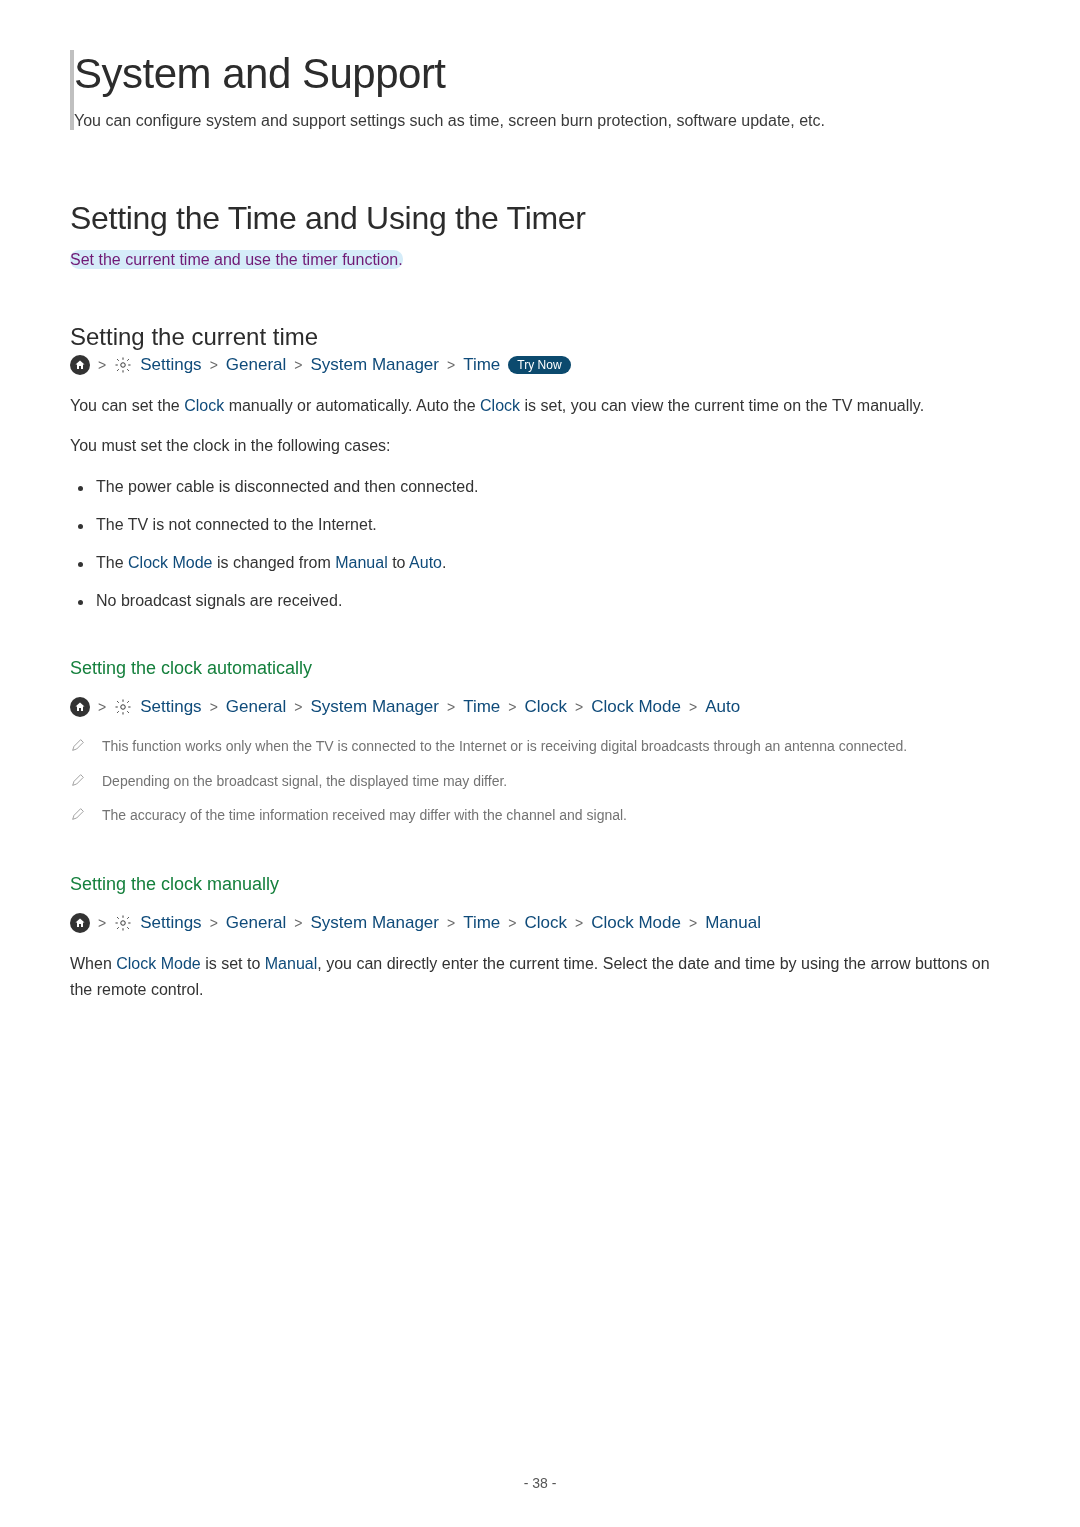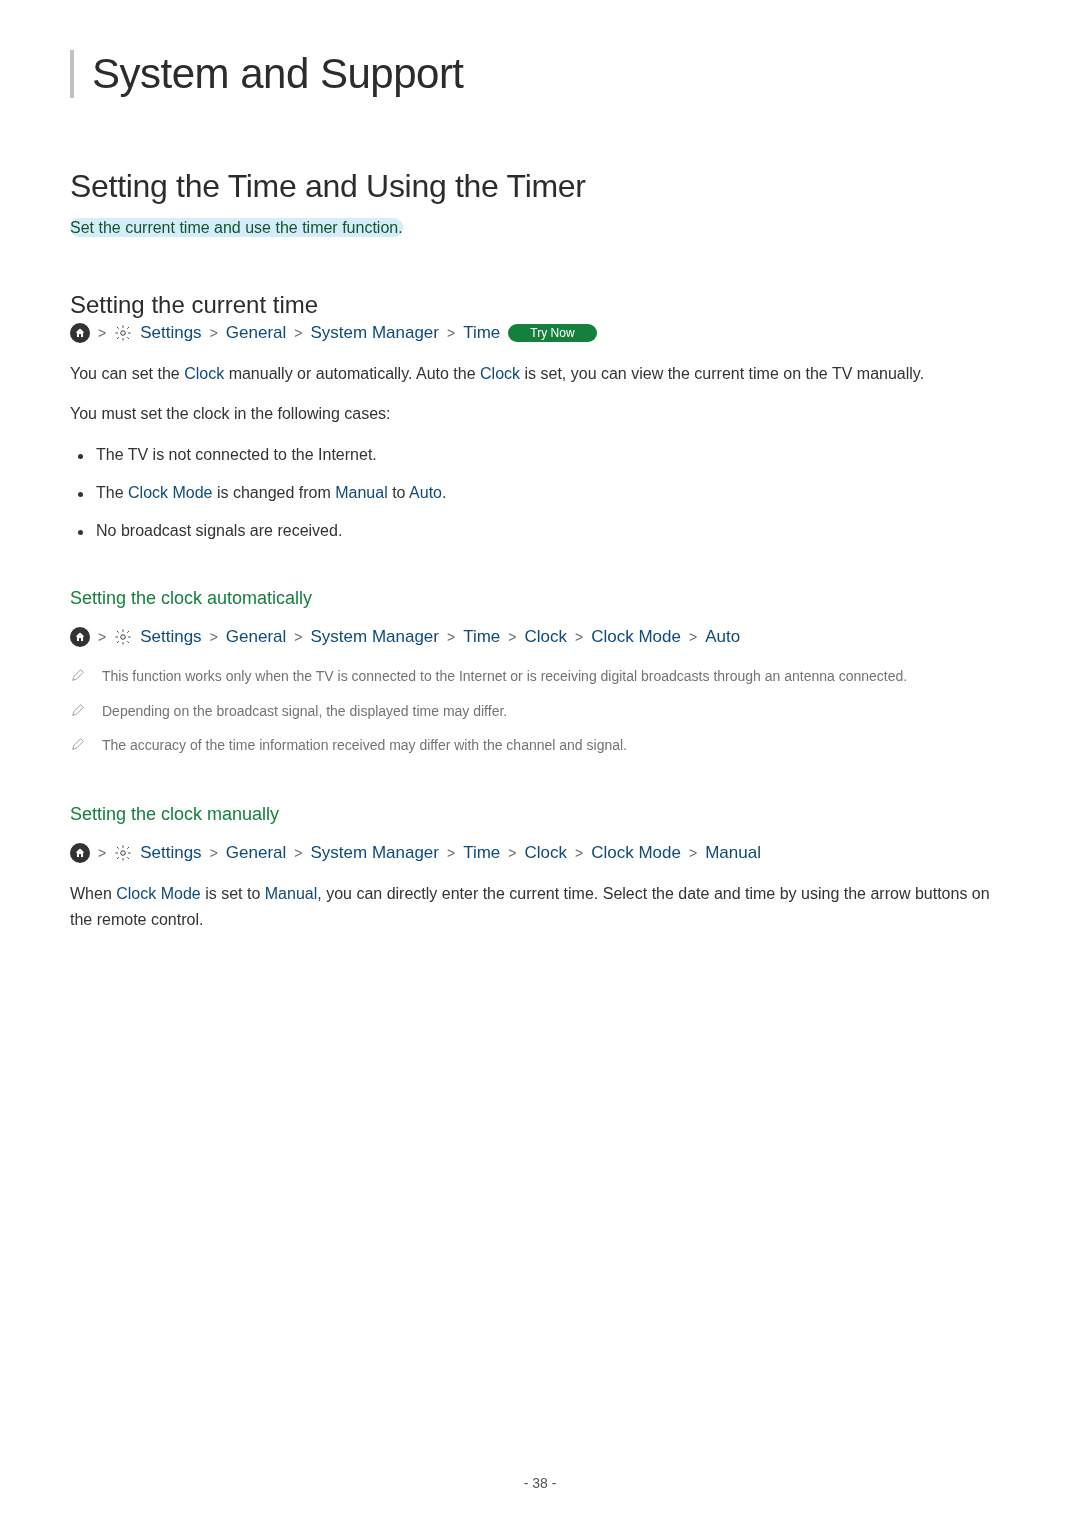--- a/index.html
+++ b/index.html
@@ -7,21 +7,20 @@
     font-family: Arial, Helvetica, sans-serif;
     background: #fff;
     color: #2c2c2c;
     width: 1080px;
     height: 1527px;
     position: relative;
     padding: 50px 70px 0 70px;
   }
   .title-block {
     border-left: 4px solid #c0c0c0;
-    padding-left: 18px;
     margin-bottom: 70px;
   }
   h1 {
     font-size: 42px;
     font-weight: 500;
     color: #2c2c2c;
     margin-bottom: 14px;
     letter-spacing: -0.5px;
   }
   .intro {
@@ -32,21 +31,21 @@
     font-size: 32px;
     font-weight: 500;
     color: #2c2c2c;
     margin-bottom: 14px;
     letter-spacing: -0.3px;
   }
   .highlighted {
     background: #d5ecf9;
     display: inline;
     font-size: 16px;
-    color: #14532d;
+    color: #701a75;
     padding: 1px 0;
     border-radius: 9px;
   }
   h3 {
     font-size: 24px;
     font-weight: 500;
     color: #2c2c2c;
     margin-top: 54px;
     margin-bottom: 4px;
   }
@@ -77,25 +76,25 @@
   }
   .icon-home svg { fill: #fff; }
   .icon-gear {
     display: inline-flex;
     align-items: center;
     justify-content: center;
   }
   .icon-gear svg { fill: none; stroke: #333; stroke-width: 1.3; }
   .try-now {
     display: inline-block;
-    background: #15803d;
+    background: #0c4a6e;
     color: #fff;
     font-size: 12px;
     border-radius: 9px;
-    padding: 2px 22px;
+    padding: 2px 9px;
     line-height: 1.2;
   }
   p.body {
     font-size: 16px;
     line-height: 1.6;
     margin-bottom: 14px;
     color: #333;
   }
   .kw { color: #0f4b7a; }
   ul.bullets {
@@ -139,20 +138,21 @@
     text-align: center;
     font-size: 14px;
     color: #555;
   }
 </style>
 </head>
 <body>
 
 <div class="title-block">
   <h1>System and Support</h1>
+  <p class="intro">You can configure system and support settings such as time, screen burn protection, software update, etc.</p>
 </div>
 
 <h2>Setting the Time and Using the Timer</h2>
 <p><span class="highlighted">Set the current time and use the timer function.</span></p>
 
 <h3>Setting the current time</h3>
 
 <div class="navpath">
   <span class="icon-home">
       <svg width="12" height="12" viewBox="0 0 24 24">
@@ -175,20 +175,21 @@
   <span class="nav-link">Time</span>
   <span class="try-now">Try Now</span>
 </div>
 
 <p class="body">
   <span>You can set the </span><span class="kw">Clock</span><span> manually or automatically. Auto the </span><span class="kw">Clock</span><span> is set, you can view the current time on the TV manually.</span>
 </p>
 <p class="body">You must set the clock in the following cases:</p>
 
 <ul class="bullets">
+  <li>The power cable is disconnected and then connected.</li>
   <li>The TV is not connected to the Internet.</li>
   <li>
     <span>The </span><span class="kw">Clock Mode</span><span> is changed from </span><span class="kw">Manual</span><span> to </span><span class="kw">Auto</span><span>.</span>
   </li>
   <li>No broadcast signals are received.</li>
 </ul>
 
 <h4>Setting the clock automatically</h4>
 
 <div class="navpath">

